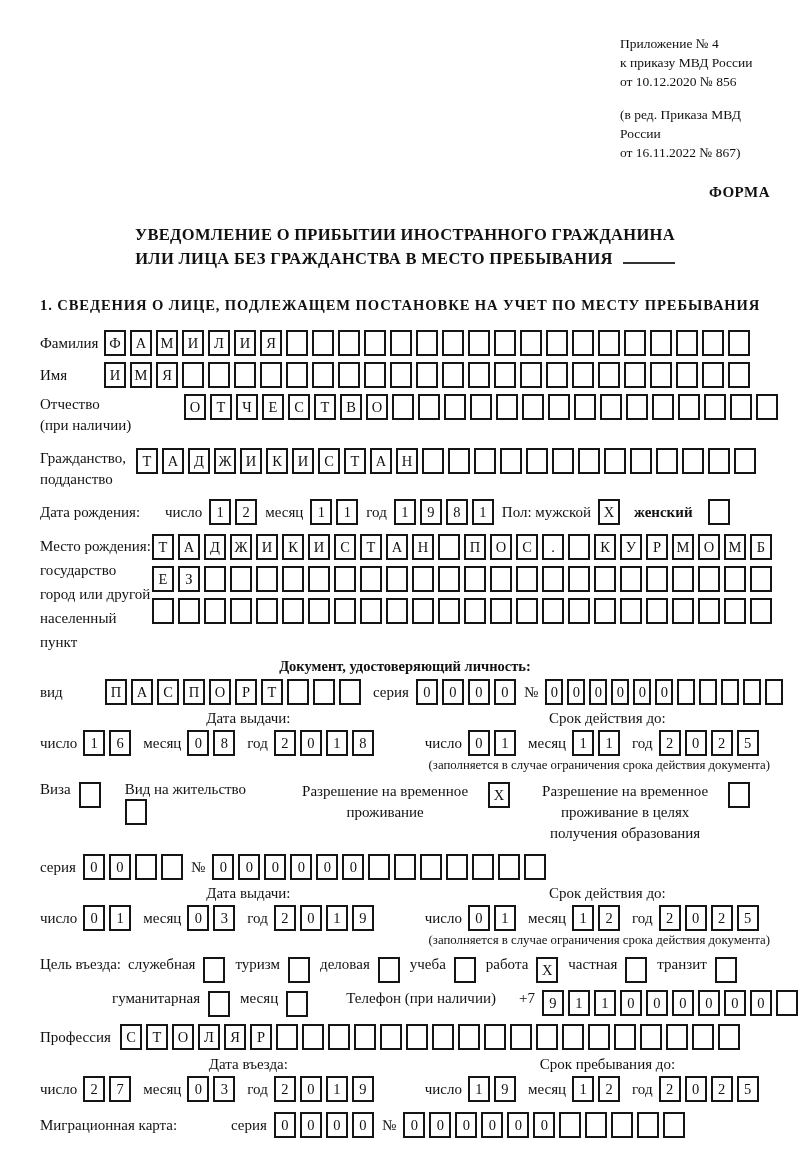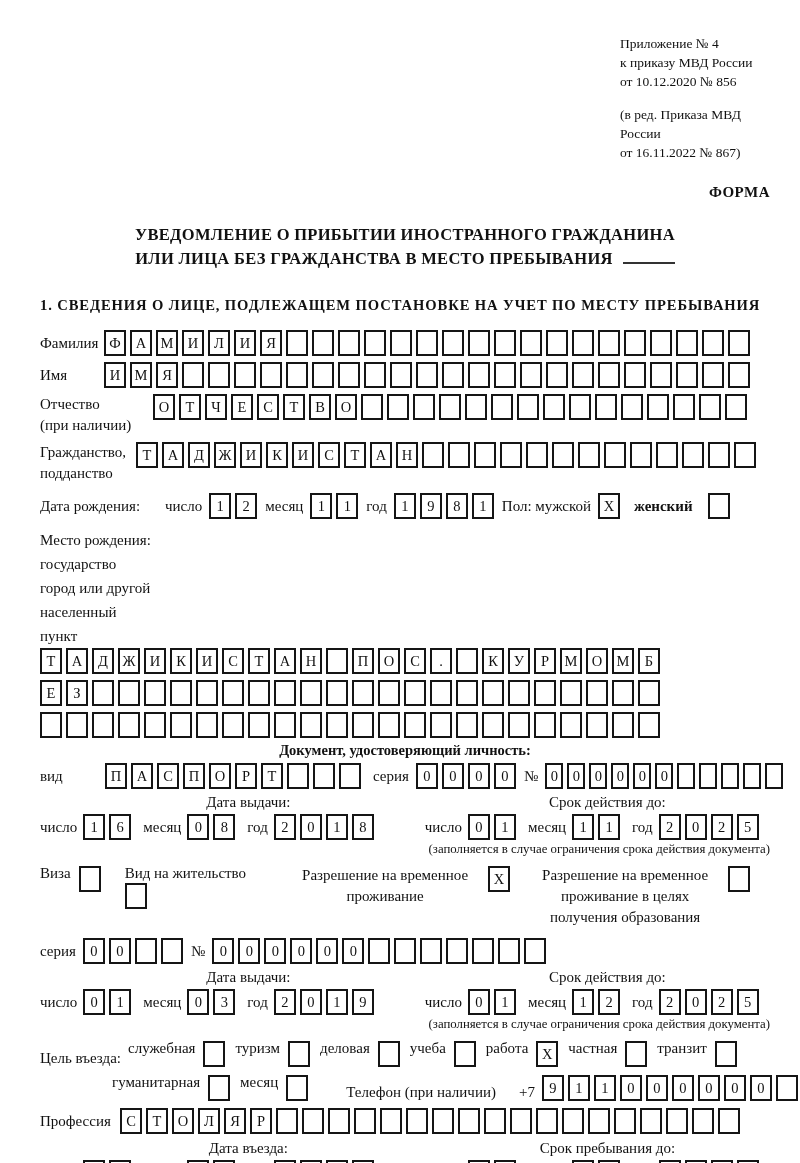--- a/index.html
+++ b/index.html
@@ -50,21 +50,21 @@
   .note{font-size:12.8px;text-align:right;margin:2px 0 8px 0;}
 
   .intro{line-height:22px;margin-bottom:4px;}
 
   .optrow{display:flex;align-items:flex-start;margin:6px 0 10px 0;}
   .opt{display:flex;align-items:flex-start;margin-right:14px;}
   .opt .olabel{white-space:nowrap;margin-right:8px;}
   .opt .multi{white-space:normal;text-align:center;line-height:21px;width:190px;}
   .opt .cells{margin-top:1px;}
 
-  .purpose-row{display:flex;align-items:flex-end;margin-bottom:7px;}
+  .purpose-row{display:flex;align-items:flex-start;margin-bottom:7px;}
   .purpose-row .opt{margin-right:10px;}
   .indent72{margin-left:72px;}
   .doc-heading{font-weight:bold;font-size:14.5px;text-align:center;margin:2px 0 4px 0;}
 </style>
 </head>
 <body>
 
 <div class="page">
 
   <div class="appendix">
@@ -139,21 +139,21 @@
         <span class="cell"></span>
         <span class="cell"></span>
         <span class="cell"></span>
         <span class="cell"></span>
         <span class="cell"></span>
         <span class="cell"></span>
         <span class="cell"></span>
       </span>
   </div>
 
-  <div class="fblock" style="margin-bottom:6px;">
+  <div class="fblock" style="margin-bottom:12px;gap:31px;">
     <span class="label-col w113">
       <div>Отчество</div>
       <div>(при наличии)</div>
     </span>
     <span class="cells">
         <span class="cell">О</span>
         <span class="cell">Т</span>
         <span class="cell">Ч</span>
         <span class="cell">Е</span>
         <span class="cell">С</span>
@@ -233,21 +233,21 @@
     <span class="inline-lbl gap8">Пол: мужской</span>
     <span class="cells">
         <span class="cell">X</span>
       </span>
     <span class="inline-lbl gap14">женский</span>
     <span class="cells gap8">
         <span class="cell"></span>
       </span>
   </div>
 
-  <div class="fblock" style="margin-bottom:4px;flex-direction:column;">
+  <div class="fblock" style="margin-bottom:4px;">
     <span class="label-col w112" style="line-height:24px;">
       <div>Место рождения:</div>
       <div>государство</div>
       <div>город или другой</div>
       <div>населенный пункт</div>
     </span>
     <span class="cells-col">
       <span class="cells">
           <span class="cell">Т</span>
           <span class="cell">А</span>

